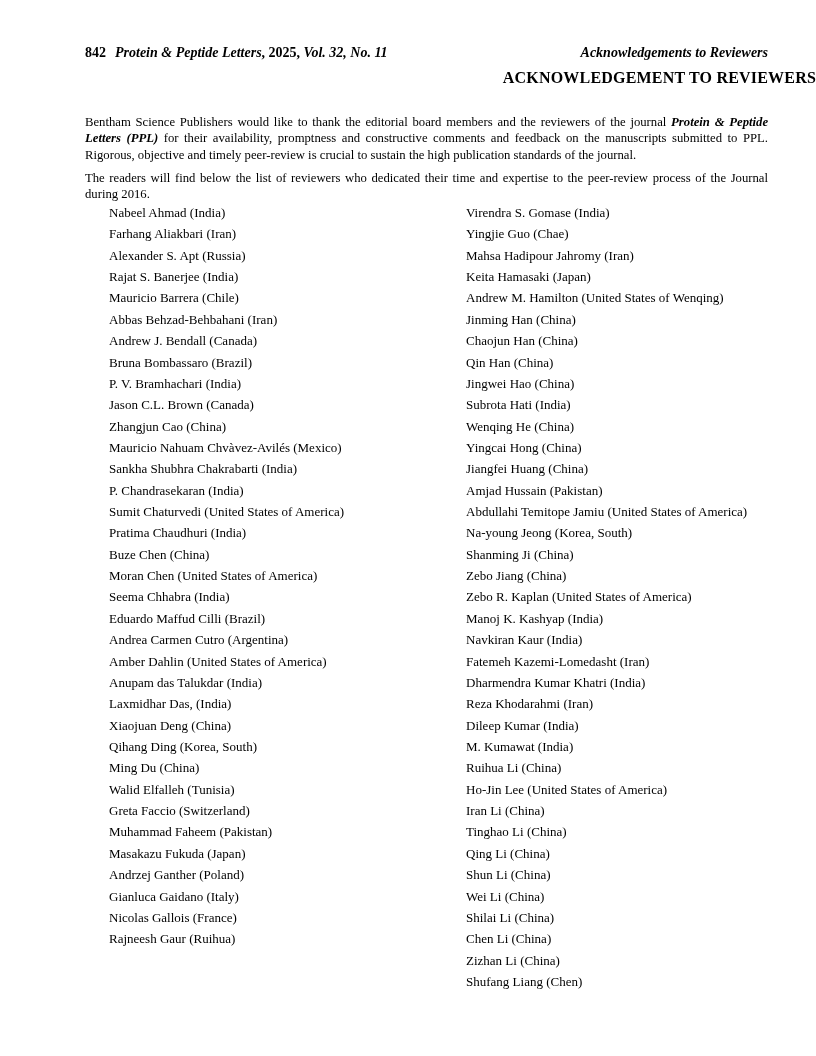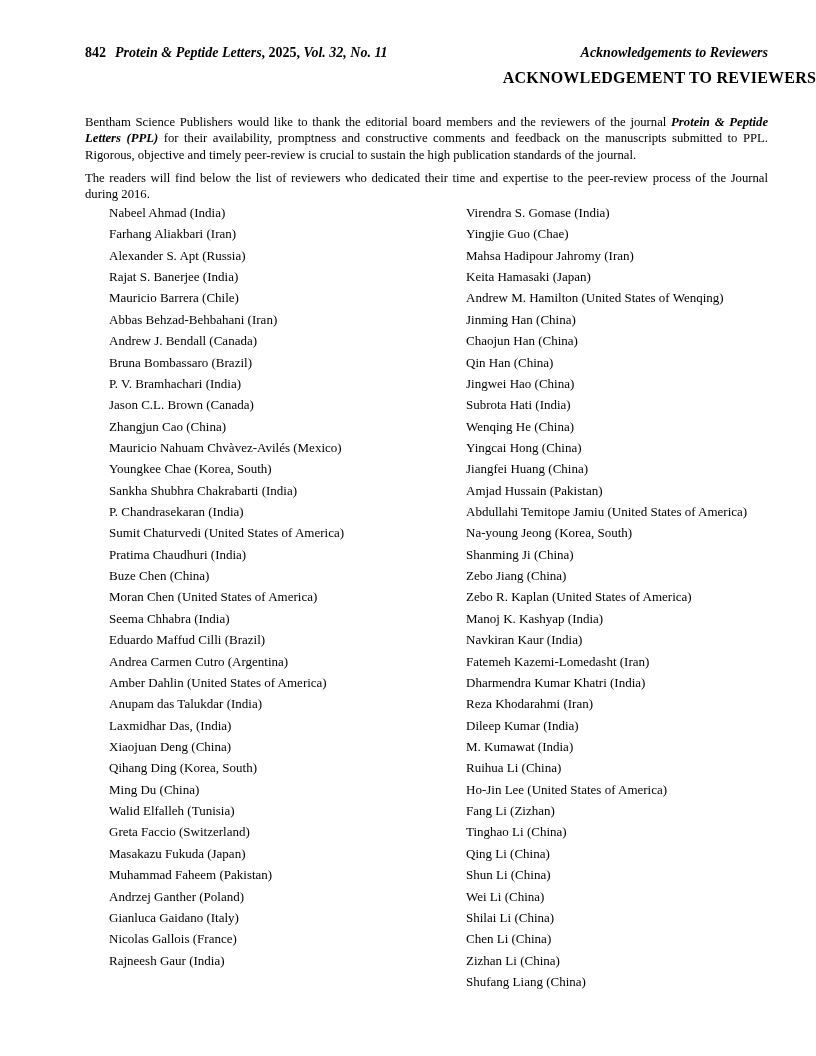--- a/index.html
+++ b/index.html
@@ -100,44 +100,43 @@
         <div class="name-entry">Alexander S. Apt (Russia)</div>
         <div class="name-entry">Rajat S. Banerjee (India)</div>
         <div class="name-entry">Mauricio Barrera (Chile)</div>
         <div class="name-entry">Abbas Behzad-Behbahani (Iran)</div>
         <div class="name-entry">Andrew J. Bendall (Canada)</div>
         <div class="name-entry">Bruna Bombassaro (Brazil)</div>
         <div class="name-entry">P. V. Bramhachari (India)</div>
         <div class="name-entry">Jason C.L. Brown (Canada)</div>
         <div class="name-entry">Zhangjun Cao (China)</div>
         <div class="name-entry">Mauricio Nahuam Chvàvez-Avilés (Mexico)</div>
-        <div class="name-entry">Youngkee Chae (Korea, South)</div>
         <div class="name-entry">Sankha Shubhra Chakrabarti (India)</div>
         <div class="name-entry">P. Chandrasekaran (India)</div>
         <div class="name-entry">Sumit Chaturvedi (United States of America)</div>
         <div class="name-entry">Pratima Chaudhuri (India)</div>
         <div class="name-entry">Buze Chen (China)</div>
         <div class="name-entry">Moran Chen (United States of America)</div>
         <div class="name-entry">Seema Chhabra (India)</div>
         <div class="name-entry">Eduardo Maffud Cilli (Brazil)</div>
         <div class="name-entry">Andrea Carmen Cutro (Argentina)</div>
         <div class="name-entry">Amber Dahlin (United States of America)</div>
         <div class="name-entry">Anupam das Talukdar (India)</div>
         <div class="name-entry">Laxmidhar Das, (India)</div>
         <div class="name-entry">Xiaojuan Deng (China)</div>
         <div class="name-entry">Qihang Ding (Korea, South)</div>
         <div class="name-entry">Ming Du (China)</div>
         <div class="name-entry">Walid Elfalleh (Tunisia)</div>
         <div class="name-entry">Greta Faccio (Switzerland)</div>
+        <div class="name-entry">Muhammad Faheem (Pakistan)</div>
         <div class="name-entry">Masakazu Fukuda (Japan)</div>
-        <div class="name-entry">Muhammad Faheem (Pakistan)</div>
         <div class="name-entry">Andrzej Ganther (Poland)</div>
         <div class="name-entry">Gianluca Gaidano (Italy)</div>
         <div class="name-entry">Nicolas Gallois (France)</div>
-        <div class="name-entry">Rajneesh Gaur (India)</div>
+        <div class="name-entry">Rajneesh Gaur (Ruihua)</div>
       </div>
     <div class="reviewer-col-right">
         <div class="name-entry">Virendra S. Gomase (India)</div>
         <div class="name-entry">Yingjie Guo (Chae)</div>
         <div class="name-entry">Mahsa Hadipour Jahromy (Iran)</div>
         <div class="name-entry">Keita Hamasaki (Japan)</div>
         <div class="name-entry">Andrew M. Hamilton (United States of Wenqing)</div>
         <div class="name-entry">Jinming Han (China)</div>
         <div class="name-entry">Chaojun Han (China)</div>
         <div class="name-entry">Qin Han (China)</div>
@@ -154,25 +153,25 @@
         <div class="name-entry">Zebo R. Kaplan (United States of America)</div>
         <div class="name-entry">Manoj K. Kashyap (India)</div>
         <div class="name-entry">Navkiran Kaur (India)</div>
         <div class="name-entry">Fatemeh Kazemi-Lomedasht (Iran)</div>
         <div class="name-entry">Dharmendra Kumar Khatri (India)</div>
         <div class="name-entry">Reza Khodarahmi (Iran)</div>
         <div class="name-entry">Dileep Kumar (India)</div>
         <div class="name-entry">M. Kumawat (India)</div>
         <div class="name-entry">Ruihua Li (China)</div>
         <div class="name-entry">Ho-Jin Lee (United States of America)</div>
-        <div class="name-entry">Fang Li (Zizhan)</div>
+        <div class="name-entry">Iran Li (China)</div>
         <div class="name-entry">Tinghao Li (China)</div>
         <div class="name-entry">Qing Li (China)</div>
         <div class="name-entry">Shun Li (China)</div>
         <div class="name-entry">Wei Li (China)</div>
         <div class="name-entry">Shilai Li (China)</div>
         <div class="name-entry">Chen Li (China)</div>
         <div class="name-entry">Zizhan Li (China)</div>
-        <div class="name-entry">Shufang Liang (China)</div>
+        <div class="name-entry">Shufang Liang (Chen)</div>
       </div>
   </div>
 
 </div>
 
 </body></html>

